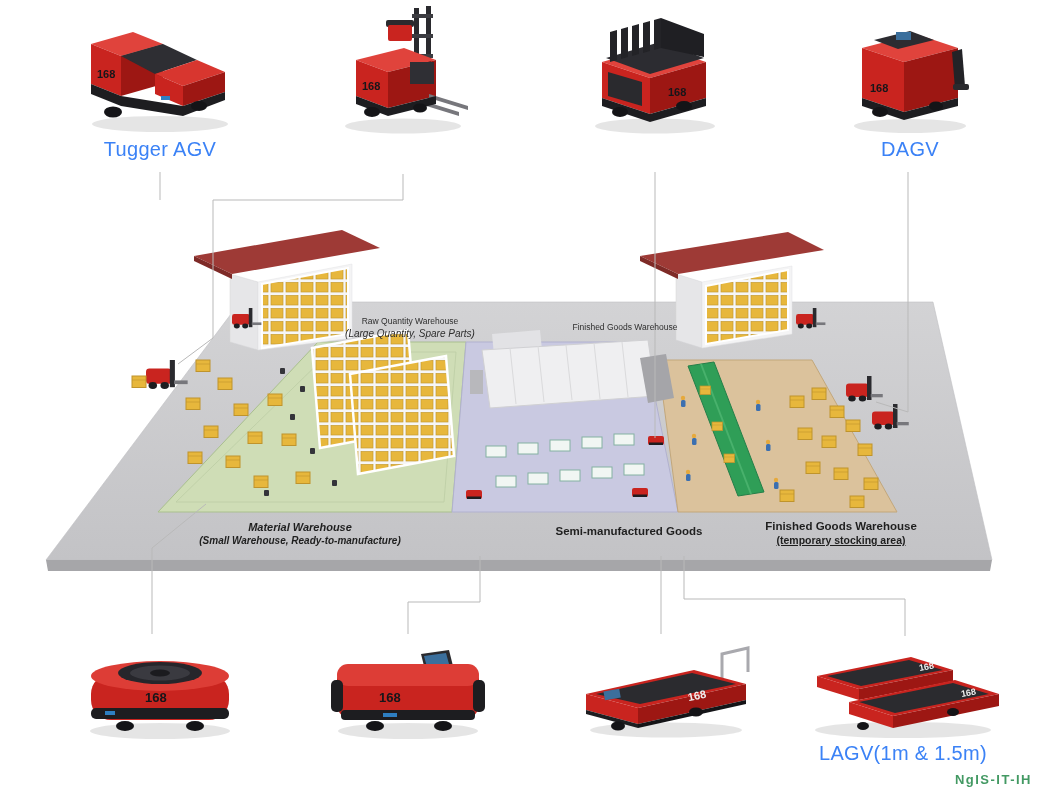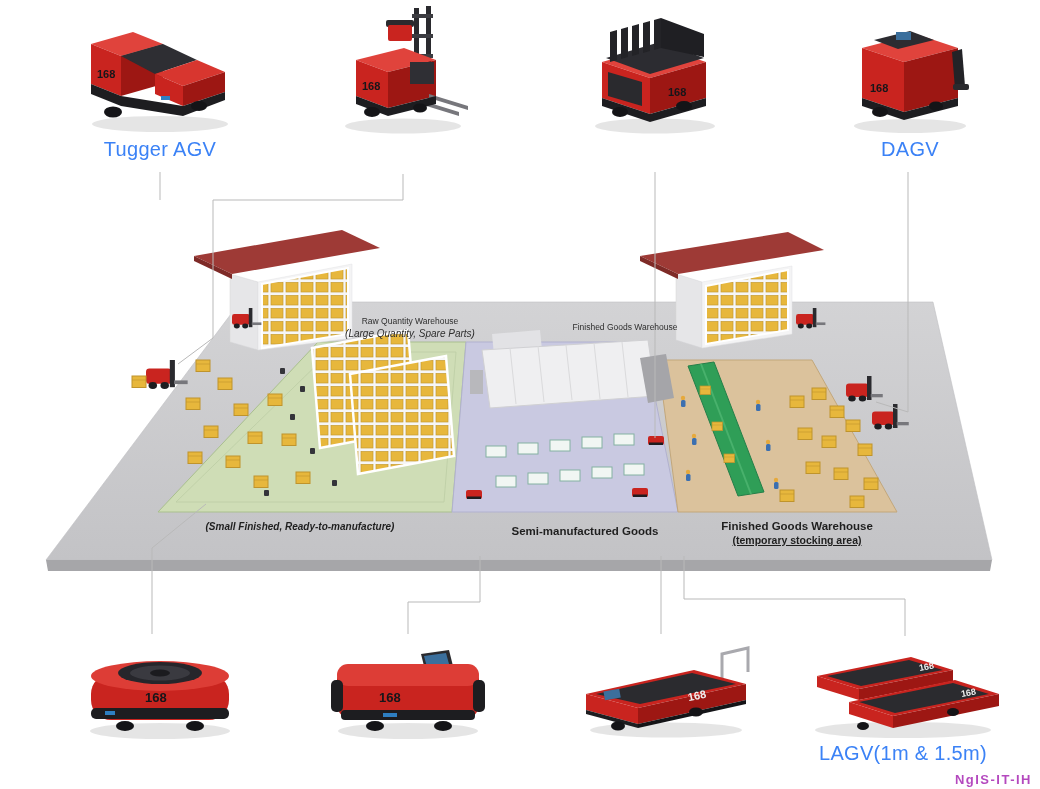--- a/index.html
+++ b/index.html
@@ -10,23 +10,23 @@
   .connectors { z-index:2; }
   .scene { position:absolute; left:0; top:190px; z-index:1; }
   figure.vehicle { position:absolute; z-index:4; text-align:center; }
   figure.vehicle svg { display:block; margin:0 auto; }
   figure.vehicle figcaption { font-size:20px; font-weight:normal; color:#3b82f6; letter-spacing:0.3px; margin-top:2px; white-space:nowrap; }
   .zone-label { position:absolute; z-index:3; text-align:center; line-height:1.3; }
   .zl-small { font-size:8.5px; color:#2e2e2e; }
   .zl-small .it { font-style:italic; font-size:10px;text-align:center; }
   .zl-mat { font-size:11px; font-style:italic; font-weight:bold; color:#1f1f1f; }
   .zl-mat .l2 { font-size:10px; }
-  .zl-bold { font-size:11.5px; font-weight:bold; color:#1f1f1f; }
+  .zl-bold { font-size:11.5px; font-weight:bold; color:#1f1f1f;margin-left:44px; }
   .zl-bold .l2 { font-size:10.5px;text-decoration:underline; }
-  .watermark { position:absolute; right:8px; bottom:2px; z-index:5; color:#a21caf; opacity:0.8; font-size:13px; font-weight:bold; letter-spacing:1.5px; }
+  .watermark { position:absolute; right:8px; bottom:2px; z-index:5; color:#15803d; opacity:0.8; font-size:13px; font-weight:bold; letter-spacing:1.5px; }
 </style>
 </head>
 <body>
 
 <div class="stage">
 
   <svg class="layer connectors" width="1040" height="789" viewBox="0 0 1040 789">
     <g fill="none" stroke="#b9b9b9" stroke-width="1">
       <polyline points="160,172 160,200"></polyline>
       <polyline points="403,174 403,200 213,200 213,338 178,364"></polyline>
@@ -192,21 +192,22 @@
   </svg>
 
   <div class="zone-label zl-small" style="left:340px;top:316px;width:140px;">
     <div>Raw Quantity Warehouse</div>
     <div class="it">(Large Quantity, Spare Parts)</div>
   </div>
   <div class="zone-label zl-small" style="left:558px;top:322px;width:134px;">
     <div>Finished Goods Warehouse</div>
   </div>
   <div class="zone-label zl-mat" style="left:175px;top:520px;width:250px;">
-    <div class="l2">(Small Finished, Ready-to-manufacture)</div>
+    <div>Material Warehouse</div>
+    <div class="l2">(Small Warehouse, Ready-to-manufacture)</div>
   </div>
   <div class="zone-label zl-bold" style="left:505px;top:524px;width:160px;">
     <div>Semi-manufactured Goods</div>
   </div>
   <div class="zone-label zl-bold" style="left:702px;top:519px;width:190px;">
     <div>Finished Goods Warehouse</div>
     <div class="l2">(temporary stocking area)</div>
   </div>
 
   <figure class="vehicle" style="left:75px;top:8px;width:170px;">

